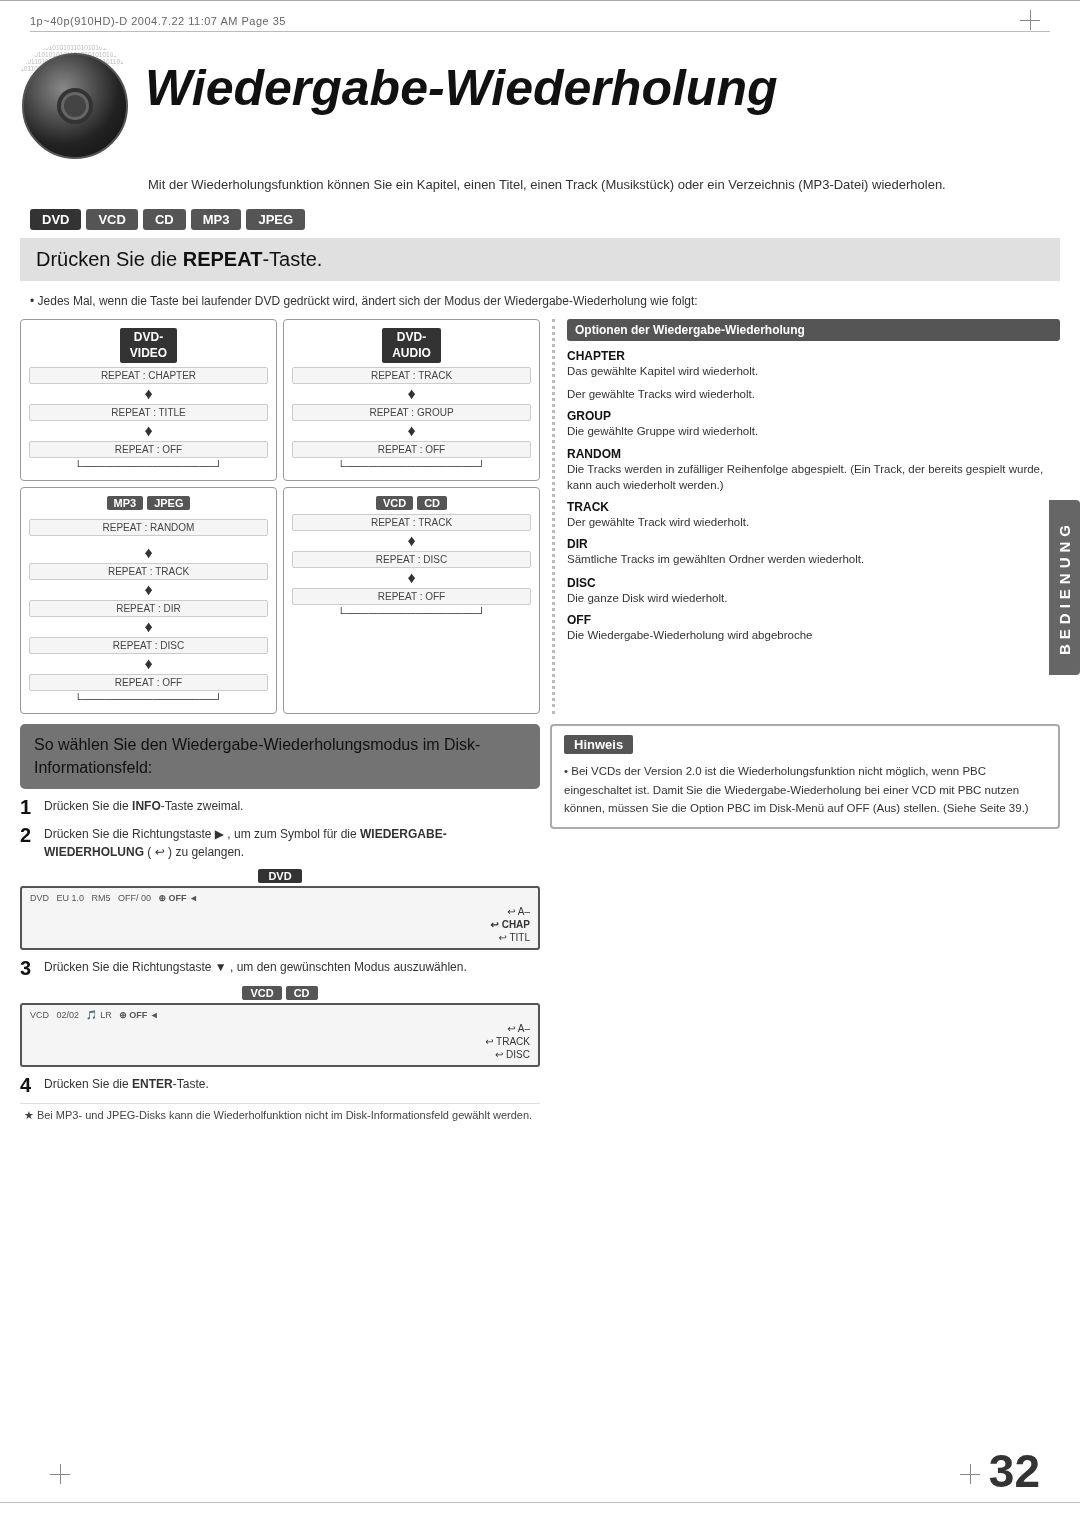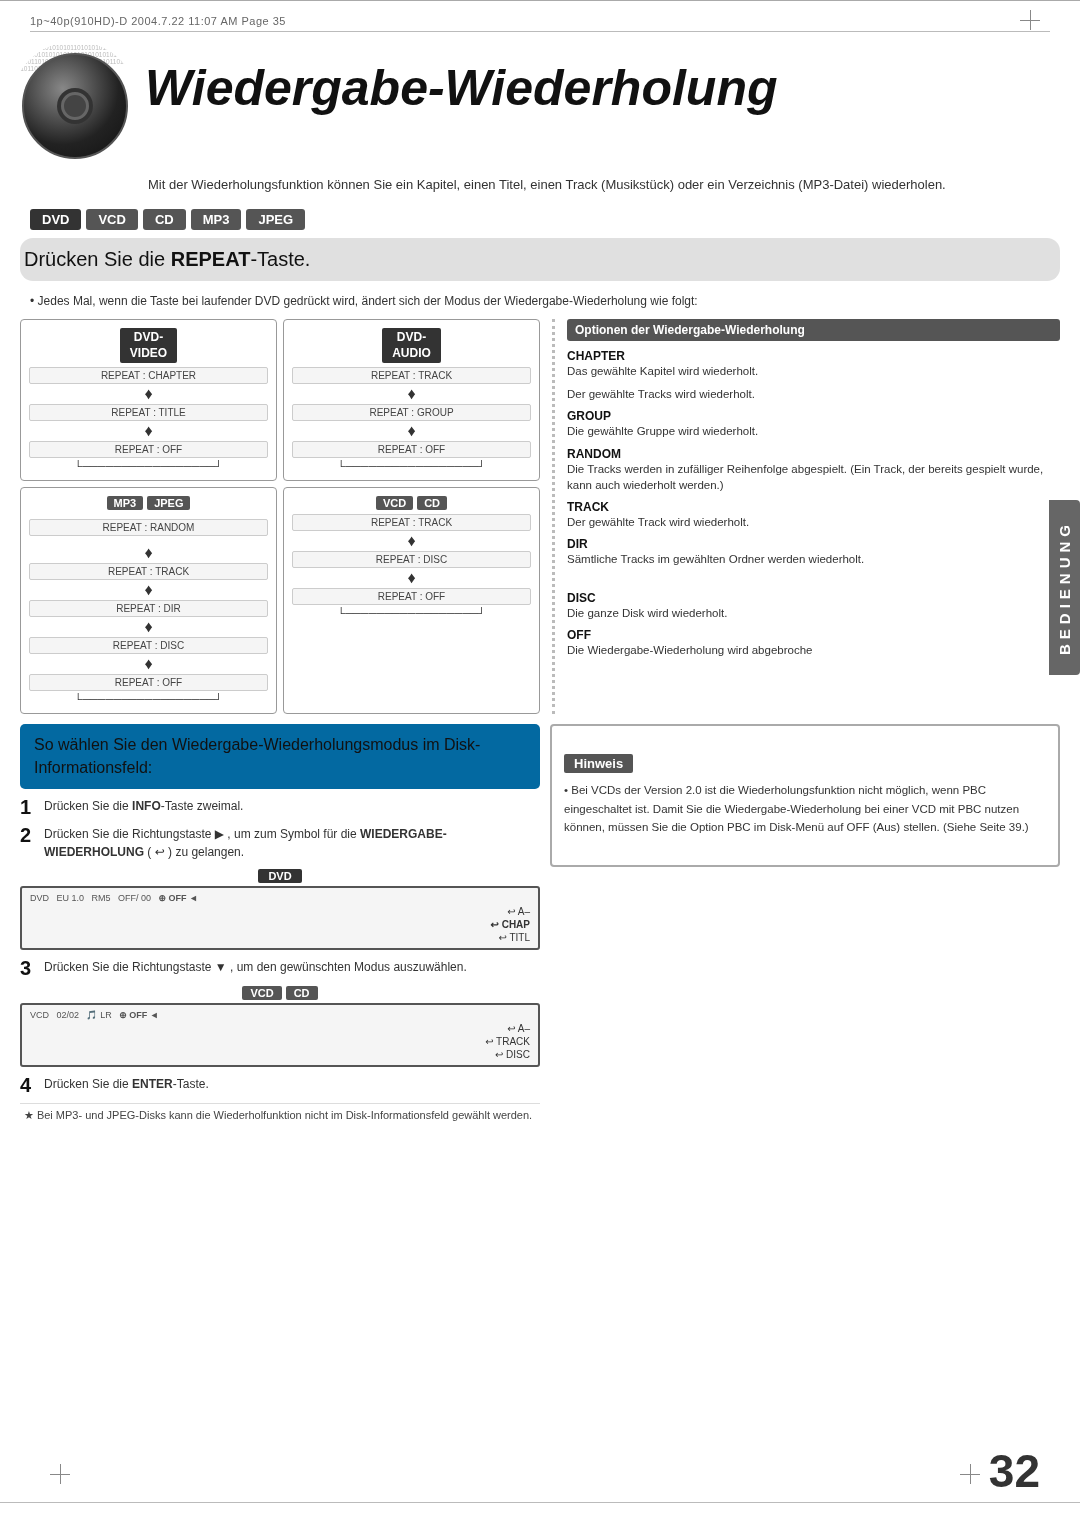--- a/index.html
+++ b/index.html
@@ -50,21 +50,21 @@
   <div style="padding: 4px 80px 8px 148px; font-size:13px; line-height:1.5; color:#333;">Mit der Wiederholungsfunktion können Sie ein Kapitel, einen Titel, einen Track (Musikstück) oder ein Verzeichnis (MP3-Datei) wiederholen.</div>
 
   <div style="display:flex; gap:5px; margin:6px 0 8px 30px; align-items:center;">
     <span style="background:#333; color:#fff; padding:3px 12px; border-radius:3px; font-weight:bold; font-size:13px;">DVD</span>
     <span style="background:#555; color:#fff; padding:3px 12px; border-radius:3px; font-weight:bold; font-size:13px;">VCD</span>
     <span style="background:#555; color:#fff; padding:3px 12px; border-radius:3px; font-weight:bold; font-size:13px;">CD</span>
     <span style="background:#555; color:#fff; padding:3px 12px; border-radius:3px; font-weight:bold; font-size:13px;">MP3</span>
     <span style="background:#555; color:#fff; padding:3px 12px; border-radius:3px; font-weight:bold; font-size:13px;">JPEG</span>
   </div>
 
-  <div style="background:#e0e0e0; margin:0 20px 8px 20px; padding:10px 4px; border-radius:13px;">
+  <div style="background:#e0e0e0; margin:0 20px 8px 20px; padding:10px 16px; border-radius:0;">
     <span style="font-size:20px; color:#111;">Drücken Sie die <strong>REPEAT</strong>-Taste.</span>
   </div>
 
   <div style="font-size:12px; padding:4px 40px 6px 30px; color:#333; line-height:1.4;">• Jedes Mal, wenn die Taste bei laufender DVD gedrückt wird, ändert sich der Modus der Wiedergabe-Wiederholung wie folgt:</div>
 
   <div style="display:flex; margin:4px 20px; gap:8px; align-items:flex-start;">
 
     <div style="flex:0 0 520px; display:grid; grid-template-columns:1fr 1fr; gap:6px;">
 
       <div style="border:1.5px solid #999; border-radius:4px; padding:8px; background:#fff;">
@@ -145,21 +145,21 @@
       <div style="margin-bottom:7px;">
         <div style="font-weight:bold; font-size:12px; color:#111;">RANDOM</div>
         <div style="font-size:11.5px; color:#333; line-height:1.4;">Die Tracks werden in zufälliger Reihenfolge abgespielt. (Ein Track, der bereits gespielt wurde, kann auch wiederholt werden.)</div>
       </div>
 
       <div style="margin-bottom:7px;">
         <div style="font-weight:bold; font-size:12px; color:#111;">TRACK</div>
         <div style="font-size:11.5px; color:#333; line-height:1.4;">Der gewählte Track wird wiederholt.</div>
       </div>
 
-      <div style="margin-bottom:24px;">
+      <div style="margin-bottom:9px;">
         <div style="font-weight:bold; font-size:12px; color:#111;">DIR</div>
         <div style="font-size:11.5px; color:#333; line-height:1.4;">Sämtliche Tracks im gewählten Ordner werden wiederholt.</div>
       </div>
 
       <div style="margin-bottom:7px;">
         <div style="font-weight:bold; font-size:12px; color:#111;">DISC</div>
         <div style="font-size:11.5px; color:#333; line-height:1.4;">Die ganze Disk wird wiederholt.</div>
       </div>
 
       <div style="margin-bottom:15px;">
@@ -167,21 +167,21 @@
         <div style="font-size:11.5px; color:#333; line-height:1.4;">Die Wiedergabe-Wiederholung wird abgebroche</div>
       </div>
     </div>
 
   </div>
 
   <div style="display:flex; margin:10px 20px; gap:10px; align-items:flex-start;">
 
     <div style="flex:0 0 520px;">
 
-      <div style="background:#0369a1; border-radius:5px; padding:10px 14px; margin-bottom:8px;">
+      <div style="background:#737373; border-radius:5px; padding:10px 14px; margin-bottom:8px;">
         <div style="font-size:16px; color:#111; line-height:1.4;">So wählen Sie den Wiedergabe-Wiederholungsmodus im Disk-Informationsfeld:</div>
       </div>
 
       <div style="display:flex; gap:10px; align-items:flex-start;">
         <div style="flex:1;">
 
           <div style="display:flex; gap:6px; margin-bottom:8px; align-items:flex-start;">
             <span style="font-size:20px; font-weight:bold; color:#111; flex-shrink:0; min-width:18px; line-height:1;">1</span>
             <span style="font-size:12px; color:#333; line-height:1.5;">Drücken Sie die <strong>INFO</strong>-Taste zweimal.</span>
           </div>
@@ -228,21 +228,21 @@
 
           <div style="font-size:11px; color:#444; margin-top:4px; padding-left:4px; line-height:1.4; border-top:1px solid #ddd; padding-top:4px;">
             ★ Bei MP3- und JPEG-Disks kann die Wiederholfunktion nicht im Disk-Informationsfeld gewählt werden.
           </div>
 
         </div>
       </div>
     </div>
 
     <div style="flex:1;">
-      <div style="border:2px solid #aaa; border-radius:4px; padding:28px 12px;">
+      <div style="border:2px solid #aaa; border-radius:4px; padding:9px 12px;">
         <div style="background:#555; color:#fff; font-weight:bold; font-size:13px; padding:2px 10px; border-radius:2px; display:inline-block; margin-bottom:8px;">Hinweis</div>
         <div style="font-size:11.5px; color:#333; line-height:1.6;">• Bei VCDs der Version 2.0 ist die Wiederholungsfunktion nicht möglich, wenn PBC eingeschaltet ist. Damit Sie die Wiedergabe-Wiederholung bei einer VCD mit PBC nutzen können, müssen Sie die Option PBC im Disk-Menü auf OFF (Aus) stellen. (Siehe Seite 39.)</div>
       </div>
     </div>
 
   </div>
 
   <div style="position:absolute; right:0; top:500px; writing-mode:vertical-rl; text-orientation:mixed; background:#666; color:#fff; font-weight:bold; font-size:15px; padding:20px 7px; letter-spacing:5px; transform:rotate(180deg); border-radius:4px 0 0 4px;">BEDIENUNG</div>
 
   <div style="position:absolute; bottom:30px; right:40px; font-size:46px; font-weight:bold; color:#333;">32</div>

